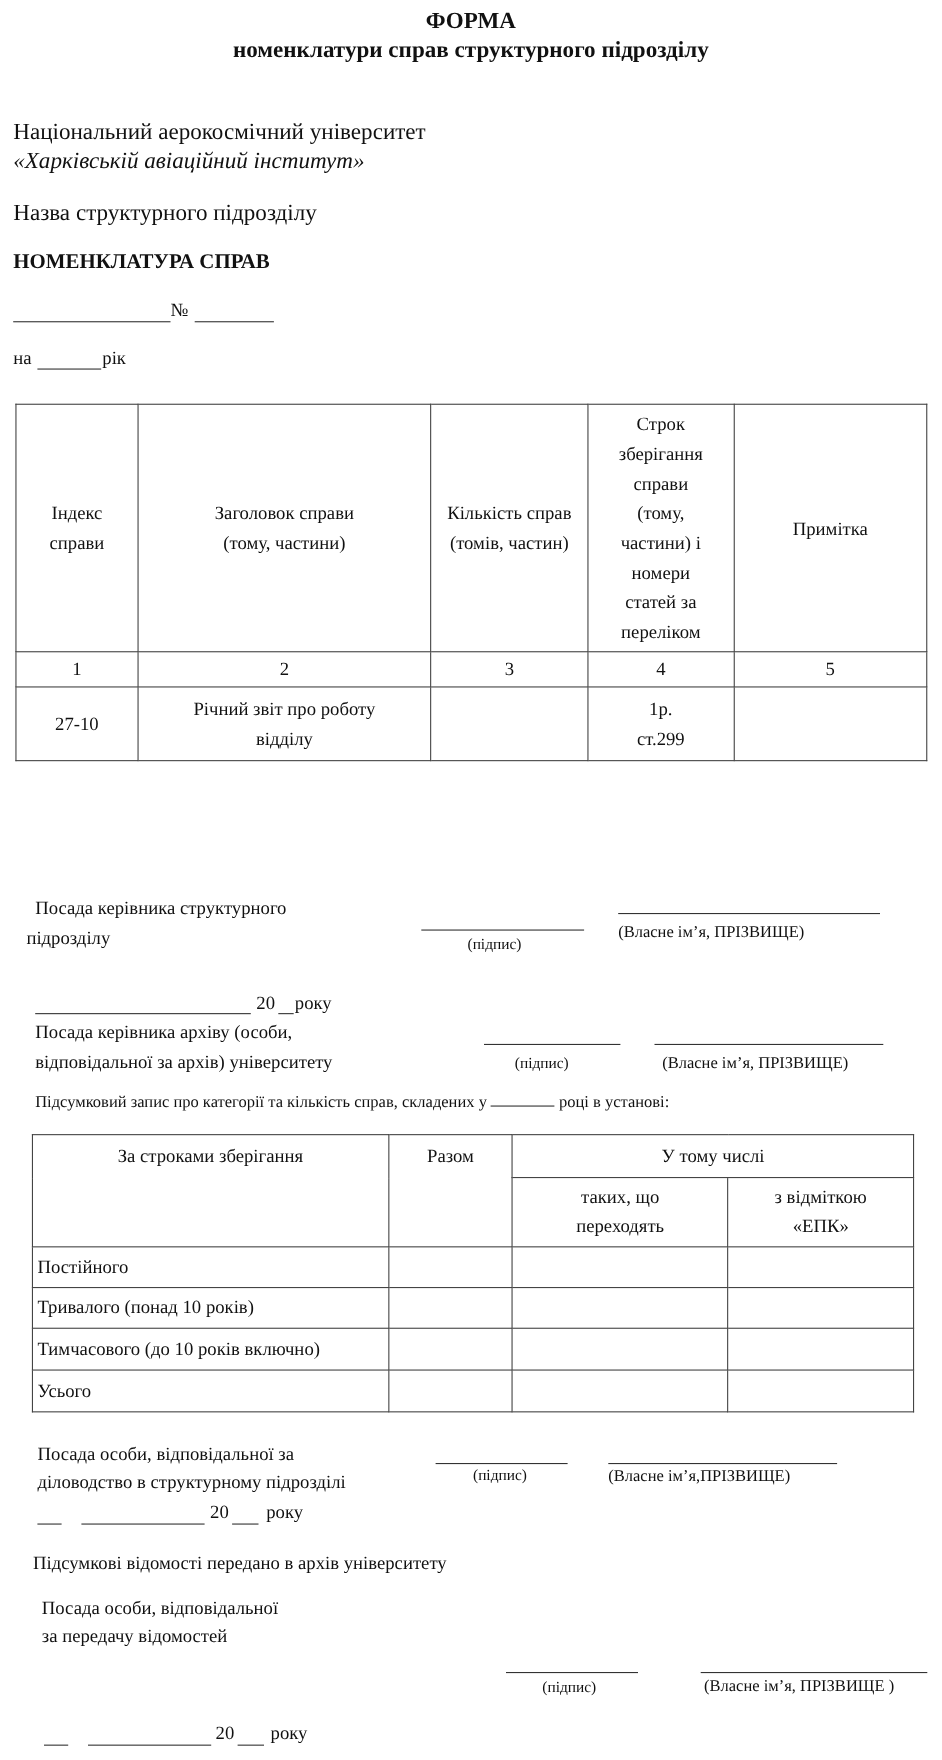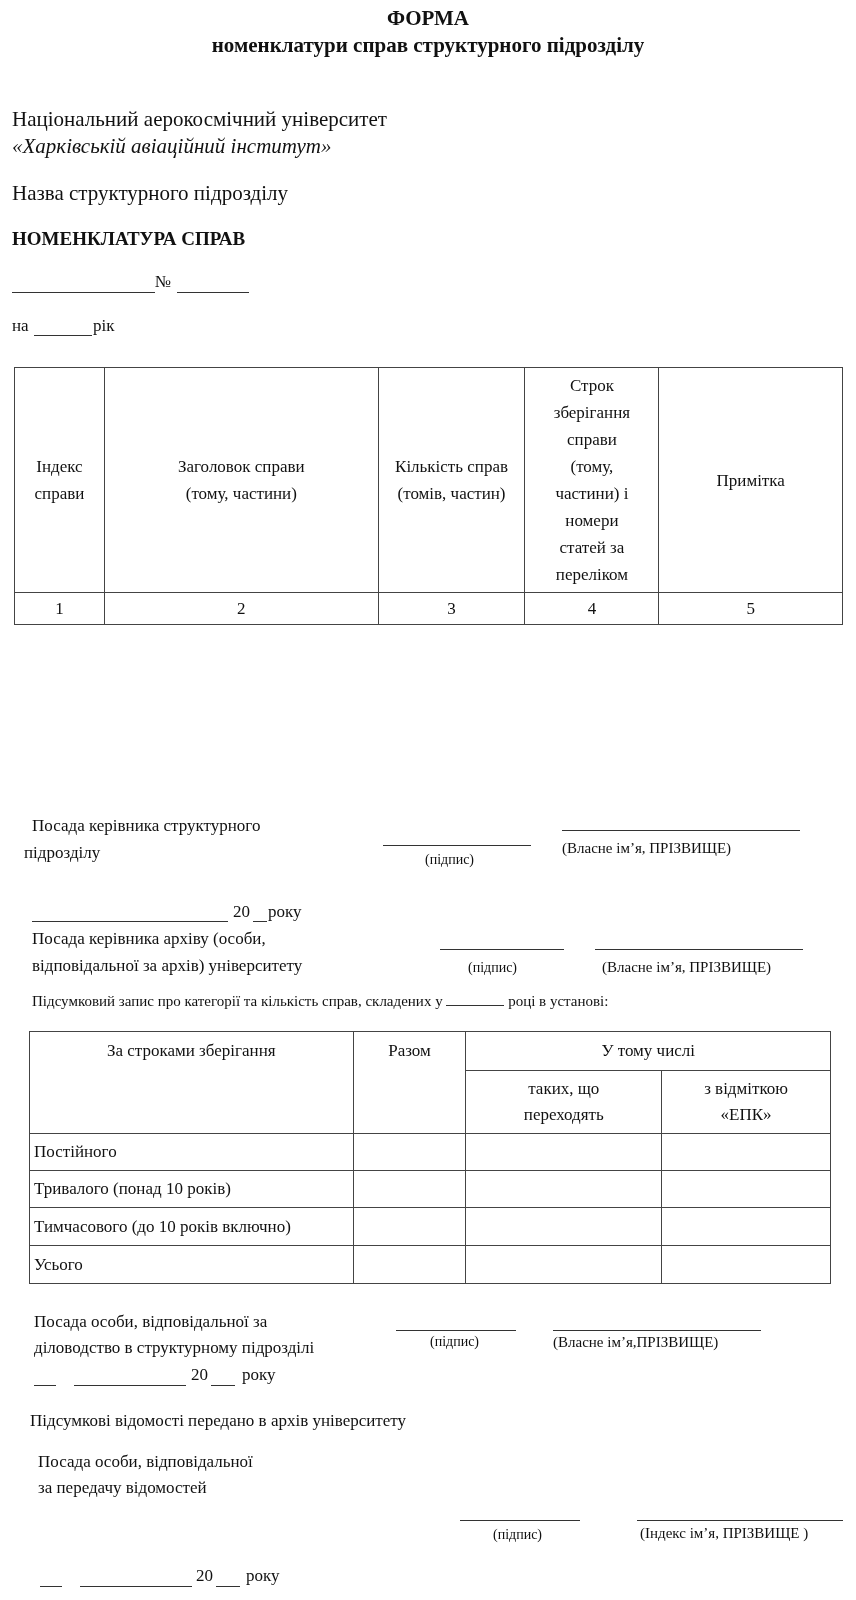--- a/index.html
+++ b/index.html
@@ -44,32 +44,45 @@
 <table id="t1">
   <colgroup>
     <col style="width:90px">
       <col style="width:274px">
       <col style="width:147px">
       <col style="width:134px">
       <col style="width:184px">
   </colgroup>
   <tbody>
       <tr style="height:225px;">
-    <td style="padding:0 18px;">Індекс справи</td>
+    <td style="padding:0 30px;">Індекс справи</td>
     <td style="padding:0 50px;">Заголовок справи (тому, частини)</td>
     <td style="padding:0 10px;">Кількість справ (томів, частин)</td>
     <td style="padding:0 20px;">Строк зберігання справи (тому, частини) і номери статей за переліком</td>
     <td>Примітка</td>
   </tr>
   <tr style="height:32px;">
     <td>1</td>
     <td>2</td>
     <td>3</td>
     <td>4</td>
     <td>5</td>
+  </tr>
+  <tr style="height:67px;">
+    <td>27-10</td>
+    <td>
+      <div>Річний звіт про роботу</div>
+      <div>відділу</div>
+    </td>
+    <td></td>
+    <td>
+      <div>1р.</div>
+      <div>ст.299</div>
+    </td>
+    <td></td>
   </tr>
 </tbody>
   </table>
 
 <div class="abs med" style="left:32px; top:816px;">Посада керівника структурного</div>
 <div class="abs med" style="left:24px; top:843px;">підрозділу</div>
 <div class="line" style="left:383px; top:845px; width:148px;"></div>
 <div class="abs xs" style="left:425px; top:852px;">(підпис)</div>
 <div class="line" style="left:562px; top:830px; width:238px;"></div>
 <div class="abs sm" style="left:562px; top:840px;">(Власне ім’я, ПРІЗВИЩЕ)</div>
@@ -154,18 +167,18 @@
 <div class="line" style="left:211px; top:1385px; width:24px;"></div>
 <div class="abs med" style="left:242px; top:1365px;">року</div>
 
 <div class="abs med" style="left:30px; top:1411px;">Підсумкові відомості передано в архів університету</div>
 
 <div class="abs med" style="left:38px; top:1452px;">Посада особи, відповідальної</div>
 <div class="abs med" style="left:38px; top:1478px;">за передачу відомостей</div>
 <div class="line" style="left:460px; top:1520px; width:120px;"></div>
 <div class="abs xs" style="left:493px; top:1527px;">(підпис)</div>
 <div class="line" style="left:637px; top:1520px; width:206px;"></div>
-<div class="abs sm" style="left:640px; top:1525px;">(Індекс ім’я, ПРІЗВИЩЕ )</div>
+<div class="abs sm" style="left:640px; top:1525px;">(Власне ім’я, ПРІЗВИЩЕ )</div>
 <div class="line" style="left:40px; top:1586px; width:22px;"></div>
 <div class="line" style="left:80px; top:1586px; width:112px;"></div>
 <div class="abs med" style="left:196px; top:1566px;">20</div>
 <div class="line" style="left:216px; top:1586px; width:24px;"></div>
 <div class="abs med" style="left:246px; top:1566px;">року</div>
 
 </body></html>

